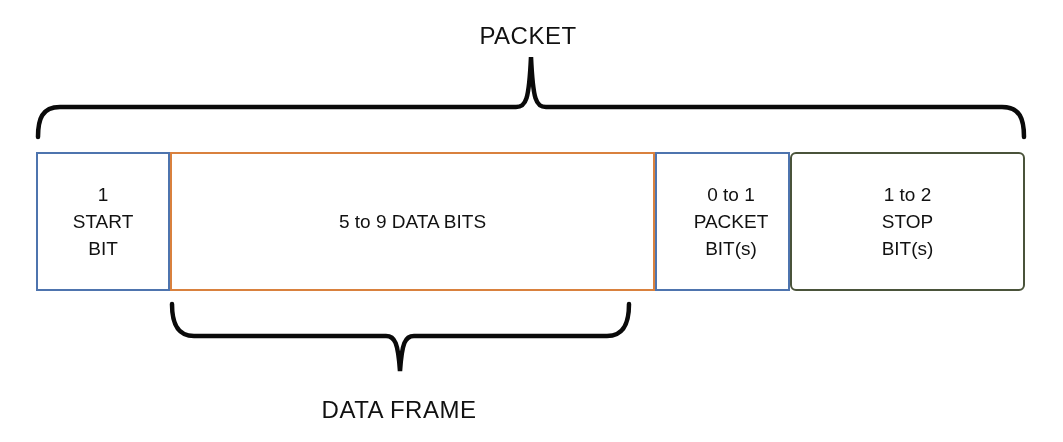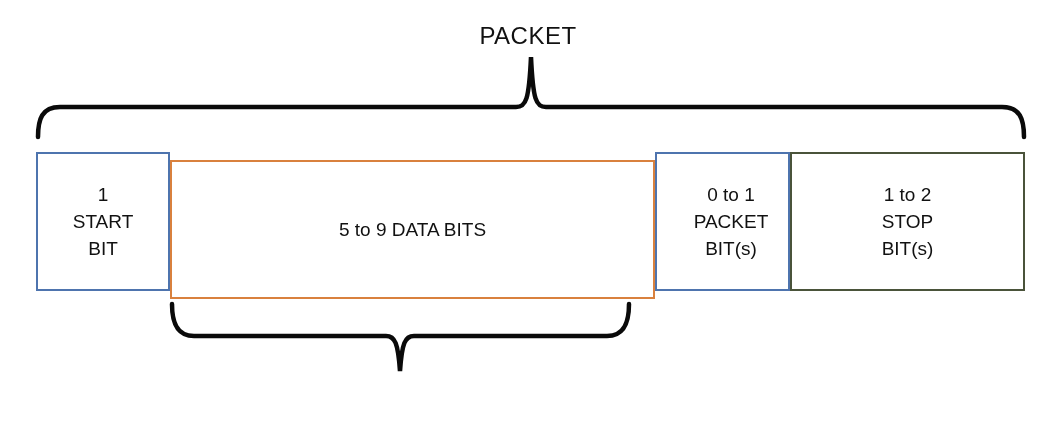--- a/index.html
+++ b/index.html
@@ -54,23 +54,23 @@
     justify-content: center;
     text-align: center;
   }
   .box .line {
     font-size: 19px;
     line-height: 27px;
     color: #111111;
     white-space: nowrap;
   }
   .box-start  { left: 36px;  width: 134px; }
-  .box-data   { left: 170px; width: 485px; margin-top: 8px; }
+  .box-data   { left: 170px; width: 485px; }
   .box-parity { left: 655px; width: 135px; }
-  .box-stop   { left: 790px; width: 235px; }
+  .box-stop   { left: 790px; width: 235px; border-radius: 6px; }
 </style>
 </head>
 <body>
 
 <div class="canvas">
 
   <div class="caption packet-caption">PACKET</div>
 
   <svg class="brace-layer" viewBox="0 0 1063 442">
     <path d="M 38 137
@@ -104,14 +104,15 @@
     <div class="line">PACKET</div>
     <div class="line">BIT(s)</div>
   </div>
 
   <div class="box box-stop" style="border-color: rgb(74, 83, 58);">
     <div class="line">1 to 2</div>
     <div class="line">STOP</div>
     <div class="line">BIT(s)</div>
   </div>
 
+  <div class="caption frame-caption">DATA FRAME</div>
 
 </div>
 
 </body></html>

